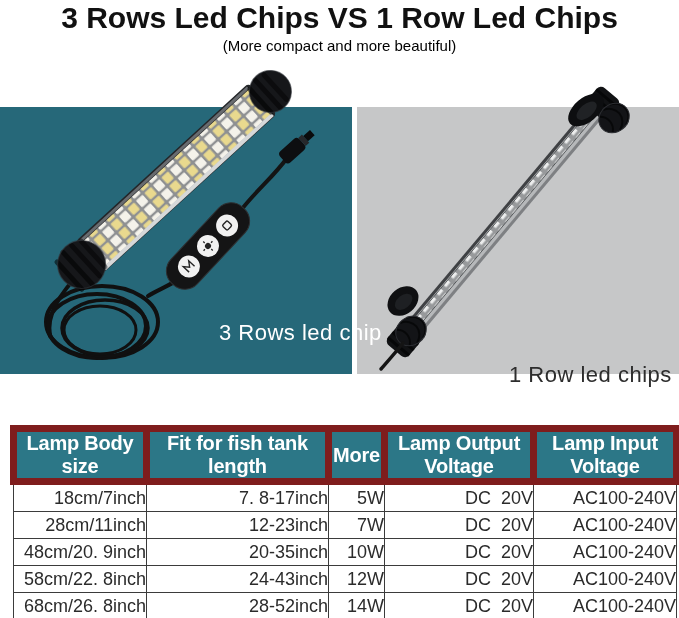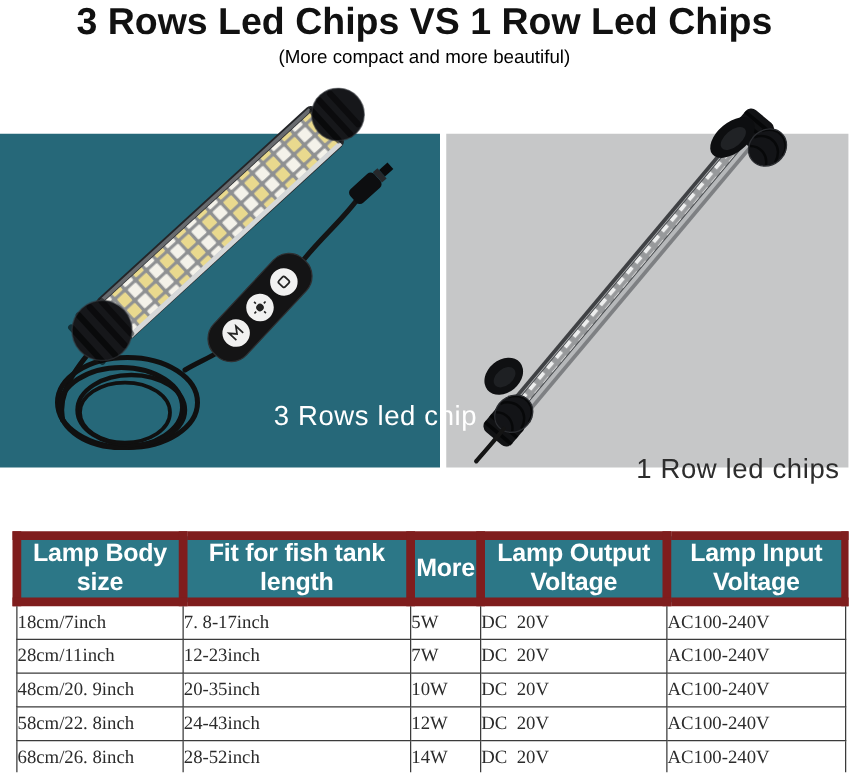--- a/index.html
+++ b/index.html
@@ -15,22 +15,22 @@
   .panel-right{left:357px;width:322px;background:#c6c7c8;}
   .lamps{position:absolute;top:0;left:0;width:679px;height:304px;}
   .fig-label{position:absolute;font-size:22px;letter-spacing:0.5px;white-space:nowrap;}
   .label-left{left:179px;top:250px;color:#ffffff;margin-left:40px;}
   .label-right{left:509px;top:249px;color:#2d2d2d;margin-top:43px;}
   table.spec{position:absolute;top:425px;left:10px;width:664px;
          border-collapse:collapse;table-layout:fixed;}
   table.spec th{background:#2c7787;color:#ffffff;font-size:20px;font-weight:bold;
          height:26px;padding:0;text-align:center;letter-spacing:-0.2px;
          border:7px solid #7f1d1d;font-family:"Liberation Sans",sans-serif;}
-  table.spec td{height:26px;padding:0;text-align:left;color:#2b2b2b;
-         font-size:15px;font-family:Liberation Serif, serif;white-space:pre;
+  table.spec td{height:26px;padding:0;text-align:right;color:#2b2b2b;
+         font-size:18px;font-family:Liberation Sans, sans-serif;white-space:pre;
          border:1px solid #3b3b3b;background:#ffffff;}
 </style>
 </head>
 <body>
 
 <div class="page">
 
   <div class="title">3 Rows Led Chips VS 1 Row Led Chips</div>
   <div class="subtitle">(More compact and more beautiful)</div>
 

